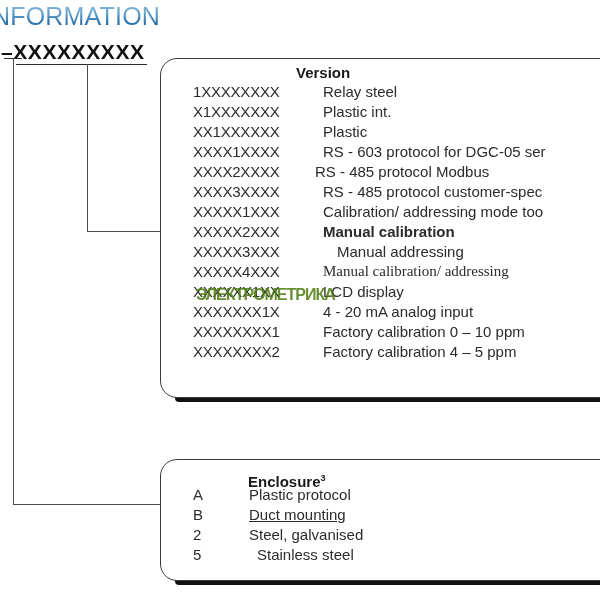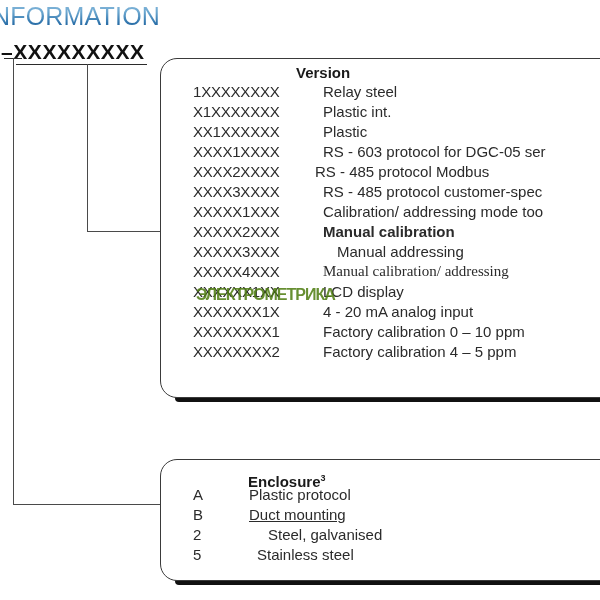--- a/index.html
+++ b/index.html
@@ -217,21 +217,21 @@
     <div class="row" style="left:32px; top:26px;">
       <span class="code">A</span>
       <span class="desc" style="left:56px;">Plastic protocol</span>
     </div>
     <div class="row" style="left:32px; top:46px;">
       <span class="code">B</span>
       <span class="desc" style="left:56px;text-decoration:underline;">Duct mounting</span>
     </div>
     <div class="row" style="left:32px; top:66px;">
       <span class="code">2</span>
-      <span class="desc" style="left:56px;margin-left:19px;">Steel, galvanised</span>
+      <span class="desc" style="left:56px;">Steel, galvanised</span>
     </div>
     <div class="row" style="left:32px; top:86px;">
       <span class="code">5</span>
       <span class="desc" style="left:64px;">Stainless steel</span>
     </div>
   </div>
 
 </div>
 
 </body></html>

